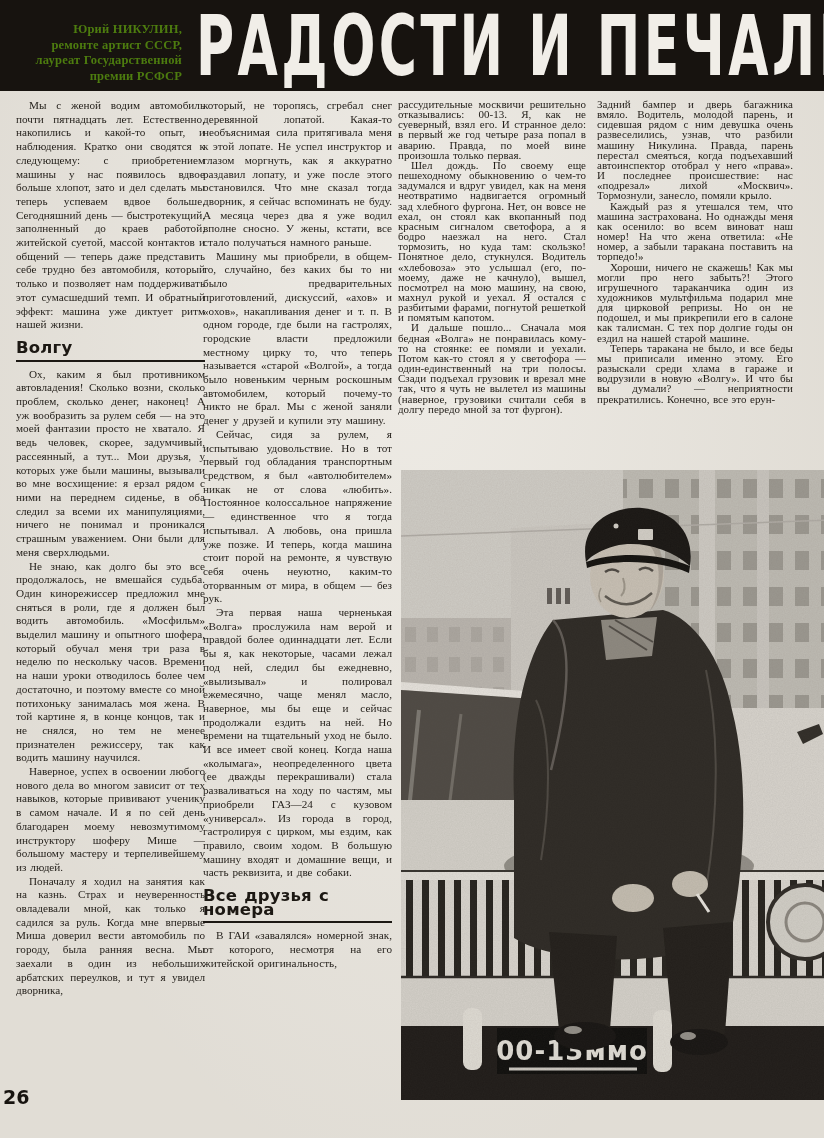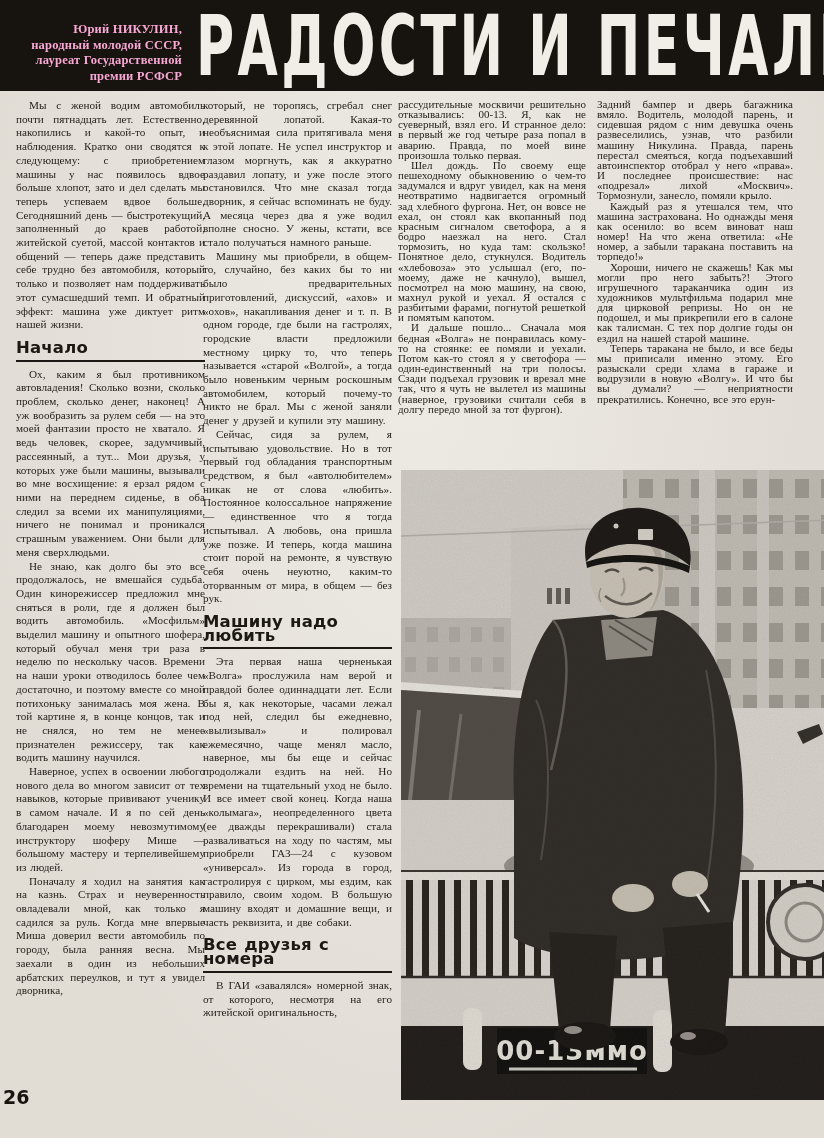--- a/index.html
+++ b/index.html
@@ -15,21 +15,21 @@
   
   .banner{
     position:absolute;left:0;top:0;width:824px;height:91px;
     background:#17130f;
   }
   .byline{
     position:absolute;left:26px;top:22px;width:156px;
     text-align:right;
     font-family:"Liberation Serif", serif;
     font-weight:bold;font-size:12.5px;line-height:15.5px;
-    color:#f9a8d4;letter-spacing:.2px;
+    color:#4d7c0f;letter-spacing:.2px;
   }
   .title{
     position:absolute;left:196px;top:46px;margin:0;
     font-family:"DejaVu Sans", sans-serif;
     font-weight:bold;font-size:52px;letter-spacing:3.5px;
     color:#f1eee8;white-space:nowrap;
     transform:translateY(-50%) scale(1.0,1.6);
     transform-origin:left center;
   }
   
@@ -67,40 +67,39 @@
   }
 </style>
 </head>
 <body>
 
 <div class="page">
 
   <header class="banner">
     <div class="byline">
       <div>Юрий НИКУЛИН,</div>
-      <div>народный молодой СССР,</div>
+      <div>ремонте артист СССР,</div>
       <div>лауреат Государственной</div>
       <div>премии РСФСР</div>
     </div>
     <h1 class="title">РАДОСТИ И ПЕЧАЛИ</h1>
   </header>
 
   <div class="col col1 col-large">
       <p class="para indent">Мы с женой водим автомобиль почти пятнадцать лет. Естественно, накопились и какой-то опыт, и наблюдения. Кратко они сводятся к следующему: с приобретением машины у нас появилось вдвое больше хлопот, зато и дел сделать мы теперь успеваем вдвое больше. Сегодняшний день — быстротекущий, заполненный до краев работой, житейской суетой, массой контактов и общений — теперь даже представить себе трудно без автомобиля, который только и позволяет нам поддерживать этот сумасшедший темп. И обратный эффект: машина уже диктует ритм нашей жизни.</p>
-      <h2 class="section-heading">Начало</h2>
+      <h2 class="section-heading">Волгу</h2>
       <p class="para indent">Ох, каким я был противником автовладения! Сколько возни, сколько проблем, сколько денег, наконец! А уж вообразить за рулем себя — на это моей фантазии просто не хватало. Я ведь человек, скорее, задумчивый, рассеянный, а тут... Мои друзья, у которых уже были машины, вызывали во мне восхищение: я ерзал рядом с ними на переднем сиденье, в оба следил за всеми их манипуляциями, ничего не понимал и проникался страшным уважением. Они были для меня сверхлюдьми.</p>
       <p class="para indent">Не знаю, как долго бы это все продолжалось, не вмешайся судьба. Один кинорежиссер предложил мне сняться в роли, где я должен был водить автомобиль. «Мосфильм» выделил машину и опытного шофера, который обучал меня три раза в неделю по нескольку часов. Времени на наши уроки отводилось более чем достаточно, и поэтому вместе со мной потихоньку занималась моя жена. В той картине я, в конце концов, так и не снялся, но тем не менее признателен режиссеру, так как водить машину научился.</p>
       <p class="para indent">Наверное, успех в освоении любого нового дела во многом зависит от тех навыков, которые прививают ученику в самом начале. И я по сей день благодарен моему невозмутимому инструктору шоферу Мише — большому мастеру и терпеливейшему из людей.</p>
       <p class="para indent">Поначалу я ходил на занятия как на казнь. Страх и неуверенность овладевали мной, как только я садился за руль. Когда мне впервые Миша доверил вести автомобиль по городу, была ранняя весна. Мы заехали в один из небольших арбатских переулков, и тут я увидел дворника,</p>
     </div>
   <div class="col col2 col-large">
       <p class="para">который, не торопясь, сгребал снег деревянной лопатой. Какая-то необъяснимая сила притягивала меня к этой лопате. Не успел инструктор и глазом моргнуть, как я аккуратно раздавил лопату, и уже после этого остановился. Что мне сказал тогда дворник, я сейчас вспоминать не буду. А месяца через два я уже водил вполне сносно. У жены, кстати, все стало получаться намного раньше.</p>
       <p class="para indent">Машину мы приобрели, в общем-то, случайно, без каких бы то ни было предварительных приготовлений, дискуссий, «ахов» и «охов», накапливания денег и т. п. В одном городе, где были на гастролях, городские власти предложили местному цирку то, что теперь называется «старой «Волгой», а тогда было новеньким черным роскошным автомобилем, который почему-то никто не брал. Мы с женой заняли денег у друзей и купили эту машину.</p>
       <p class="para indent">Сейчас, сидя за рулем, я испытываю удовольствие. Но в тот первый год обладания транспортным средством, я был «автолюбителем» никак не от слова «любить». Постоянное колоссальное напряжение — единственное что я тогда испытывал. А любовь, она пришла уже позже. И теперь, когда машина стоит порой на ремонте, я чувствую себя очень неуютно, каким-то оторванным от мира, в общем — без рук.</p>
-      <h2 class="section-heading">Машину надо любить</h2>
       <p class="para indent">Эта первая наша черненькая «Волга» прослужила нам верой и правдой более одиннадцати лет. Если бы я, как некоторые, часами лежал под ней, следил бы ежедневно, «вылизывал» и полировал ежемесячно, чаще менял масло, наверное, мы бы еще и сейчас продолжали ездить на ней. Но времени на тщательный уход не было. И все имеет свой конец. Когда наша «колымага», неопределенного цвета (ее дважды перекрашивали) стала разваливаться на ходу по частям, мы приобрели ГАЗ—24 с кузовом «универсал». Из города в город, гастролируя с цирком, мы ездим, как правило, своим ходом. В большую машину входят и домашние вещи, и часть реквизита, и две собаки.</p>
       <h2 class="section-heading">Все друзья с номера</h2>
       <p class="para indent">В ГАИ «завалялся» номерной знак, от которого, несмотря на его житейской оригинальность,</p>
     </div>
   <div class="col col3 col-small">
       <p class="para">рассудительные москвичи решительно отказывались: 00-13. Я, как не суеверный, взял его. И странное дело: в первый же год четыре раза попал в аварию. Правда, по моей вине произошла только первая.</p>
       <p class="para indent">Шел дождь. По своему еще пешеходному обыкновению о чем-то задумался и вдруг увидел, как на меня неотвратимо надвигается огромный зад хлебного фургона. Нет, он вовсе не ехал, он стоял как вкопанный под красным сигналом светофора, а я бодро наезжал на него. Стал тормозить, но куда там: скользко! Понятное дело, стукнулся. Водитель «хлебовоза» это услышал (его, по-моему, даже не качнуло), вышел, посмотрел на мою машину, на свою, махнул рукой и уехал. Я остался с разбитыми фарами, погнутой решеткой и помятым капотом.</p>
       <p class="para indent">И дальше пошло... Сначала моя бедная «Волга» не понравилась кому-то на стоянке: ее помяли и уехали. Потом как-то стоял я у светофора — один-единственный на три полосы. Сзади подъехал грузовик и врезал мне так, что я чуть не вылетел из машины (наверное, грузовики считали себя в долгу передо мной за тот фургон).</p>
     </div>
   <div class="col col4 col-small">

